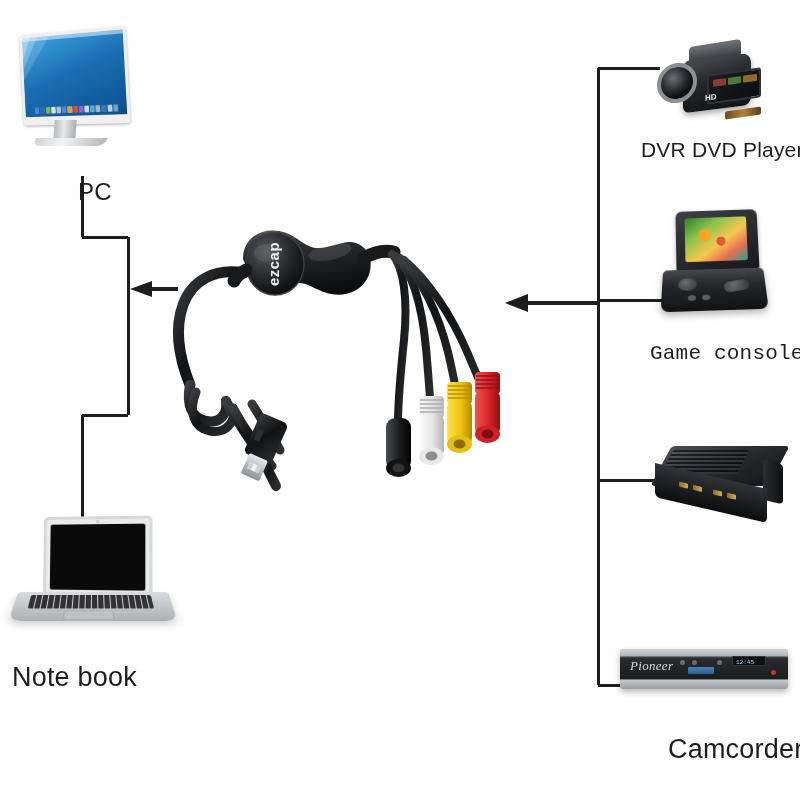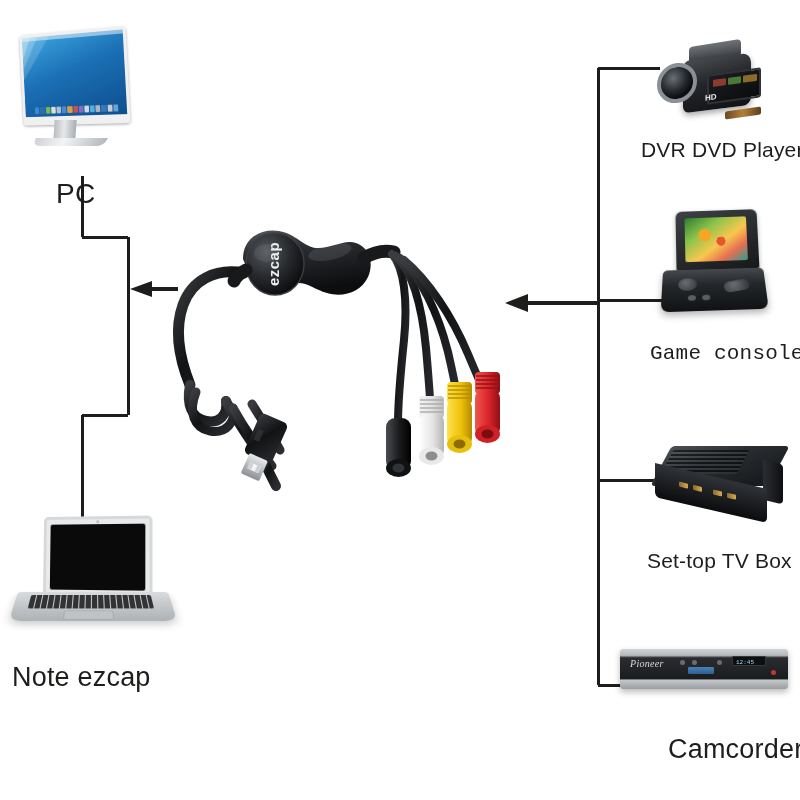--- a/index.html
+++ b/index.html
@@ -29,21 +29,21 @@
   }
   .svg-layer {
     position: absolute;
     left: 0; top: 0;
     width: 800px; height: 800px;
     pointer-events: none;
   }
 
   
   .title      { font-size: 25px; left: 180px; top: 180px; }
-  .lbl-pc     { font-size: 28px; left: 56px;  top: 178px; }
+  .lbl-pc     { font-size: 24px; left: 78px;  top: 178px; }
   .lbl-note   { font-size: 27px; left: 12px;  top: 662px; }
   .lbl-usb    { font-size: 26px; left: 247px; top: 549px; }
   .lbl-dvr    { font-size: 21px; left: 641px; top: 138px; }
   .lbl-game   { font-size: 21px; left: 650px; top: 342px; font-family: Liberation Mono, monospace; }
   .lbl-stb    { font-size: 21px; left: 647px; top: 549px; }
   .lbl-cam    { font-size: 27px; left: 668px; top: 734px; }
 
   
   .art { position: absolute; }
 
@@ -288,21 +288,21 @@
   #camdeck { left: 620px; top: 645px; width: 170px; height: 52px; }
   .cd-body {
     position: absolute; left: 0; top: 4px;
     width: 168px; height: 40px;
     background: linear-gradient(180deg,#d0d3d6 0%,#b5b9bc 16%,#2a2c2f 22%,#1a1c1e 74%,#c3c7ca 78%,#9a9ea1 100%);
     border-radius: 3px;
     box-shadow: 0 3px 6px rgba(0,0,0,.28);
   }
   .cd-logo {
     position: absolute; left: 10px; top: 13px;
-    color: #d8dadc; font-size: 10px; letter-spacing: .3px;
+    color: #d8dadc; font-size: 13px; letter-spacing: .3px;
     font-family: "Liberation Serif", serif; font-style: italic;
   }
   .cd-disp {
     position: absolute; left: 112px; top: 11px;
     width: 34px; height: 10px;
     background: #0d0f11; border: 1px solid #34373a;
     border-radius: 1px; box-sizing: border-box;
   }
   .cd-disp em {
     position: absolute; left: 3px; top: 2px;
@@ -495,24 +495,23 @@
         <line x1="476" y1="384" x2="499" y2="384"></line>
           <line x1="476" y1="388" x2="499" y2="388"></line>
       </g>
       <rect x="475" y="390" width="25" height="46" rx="8" fill="url(#redC)"></rect>
       <ellipse cx="487.5" cy="434" rx="12.5" ry="9" fill="#cf2027"></ellipse>
       <ellipse cx="487.5" cy="434" rx="6" ry="4.5" fill="#7a0d12"></ellipse>
     </g>
   </svg>
 
   <div class="lbl lbl-pc">PC</div>
-  <div class="lbl lbl-note">Note ezcap</div>
+  <div class="lbl lbl-note">Note book</div>
   <div class="lbl lbl-dvr">DVR DVD Player</div>
   <div class="lbl lbl-game">Game console</div>
-  <div class="lbl lbl-stb">Set-top TV Box</div>
   <div class="lbl lbl-cam">Camcorder</div>
 
   <div class="art" id="pc-monitor">
     <div class="imac-screen">
       <div class="imac-menubar"></div>
       <div class="imac-dock">
         <i style="background:#3d8fd1"></i>
           <i style="background:#2f6fb0"></i>
           <i style="background:#7fc241"></i>
         <i style="background:#e8e8e8"></i>

